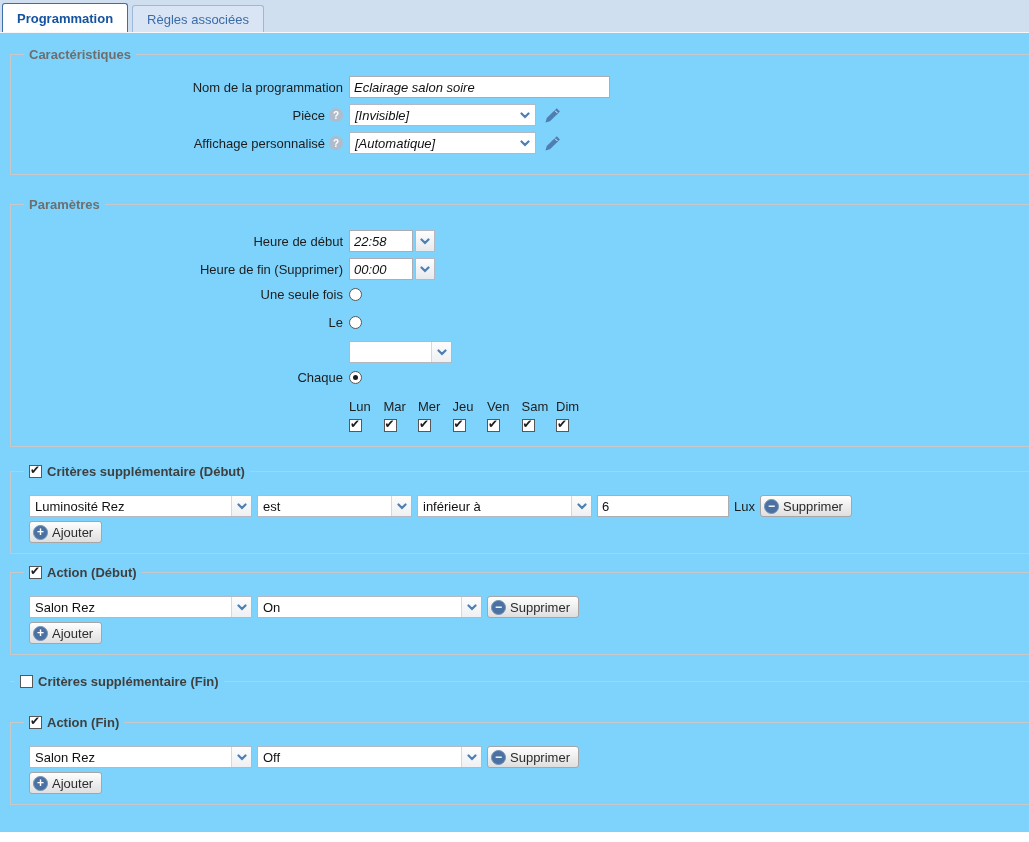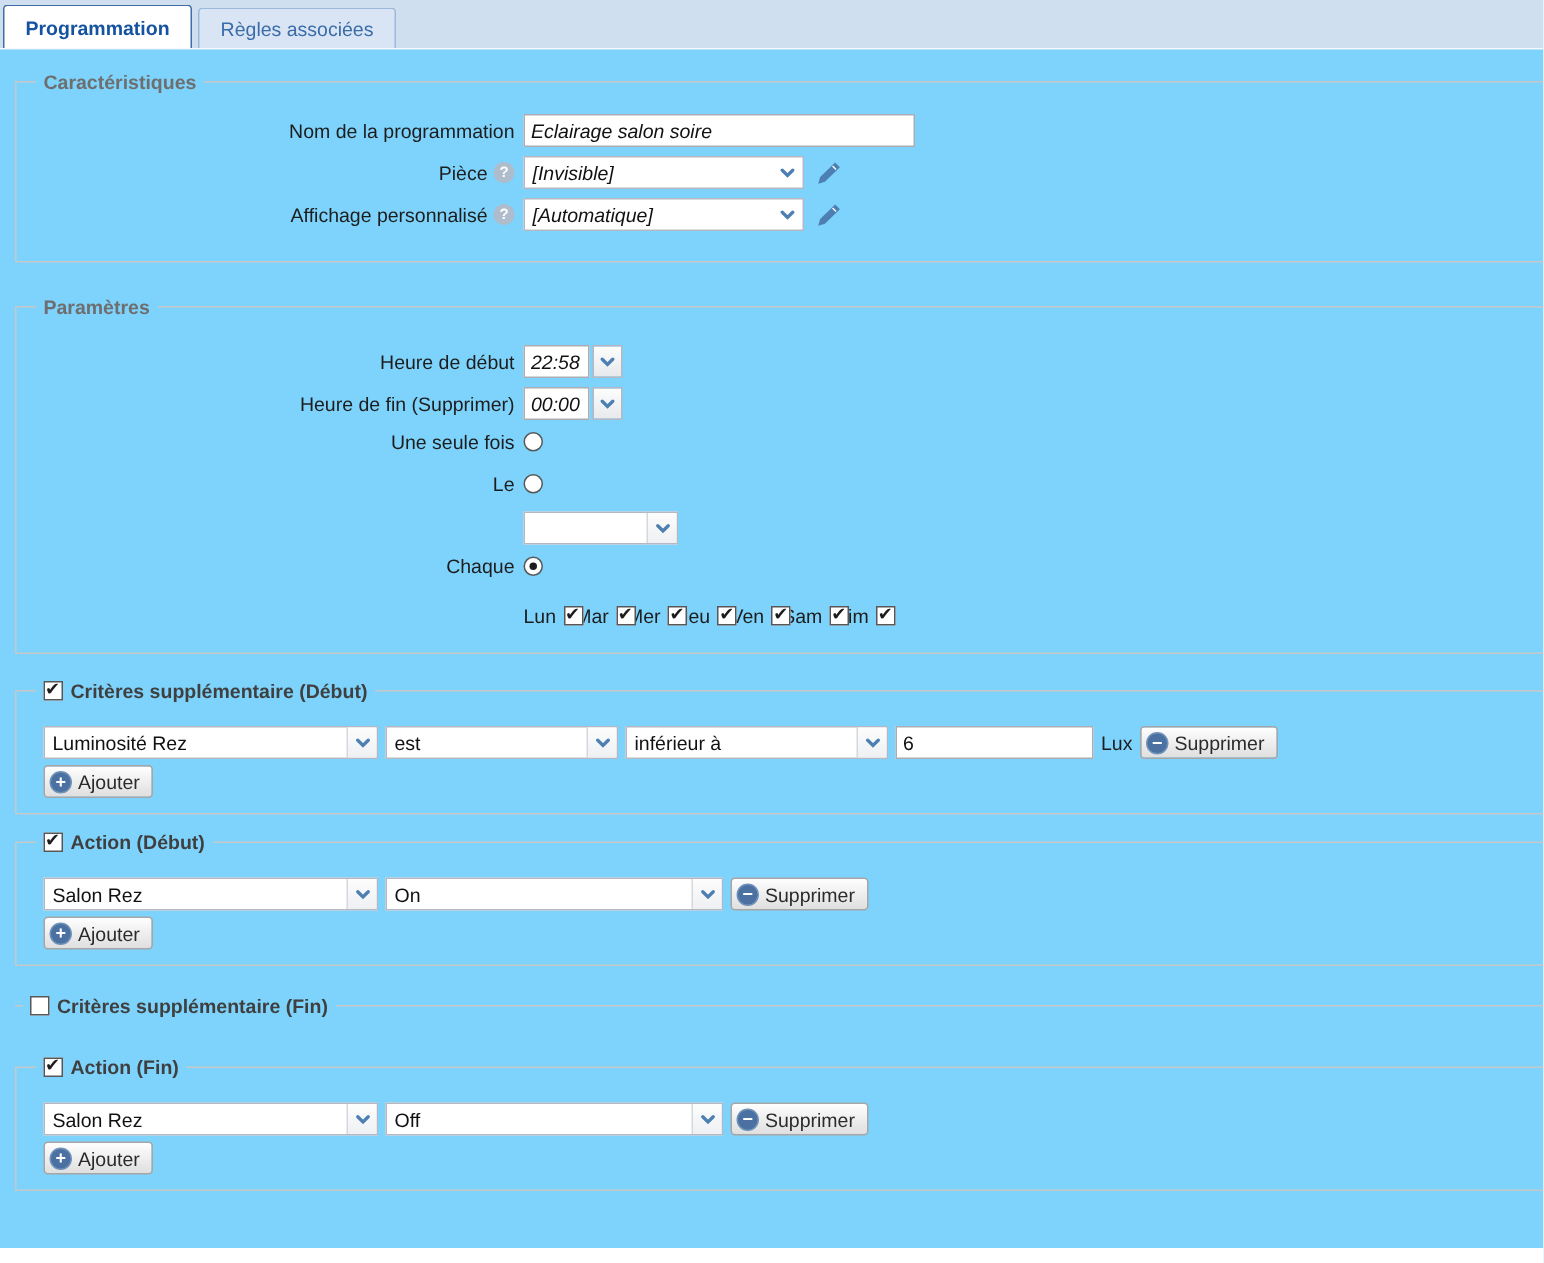--- a/index.html
+++ b/index.html
@@ -29,42 +29,42 @@
 
   
   input.text { height:22px; border:1px solid #abadb3; background:#fff; padding:0 4px; font:inherit; color:#111; }
   .combo { height:22px; background:#fff; border:1px solid #b4b8c2; display:flex; align-items:center; cursor:pointer; }
   .combo .combo-text { flex:1; padding:0 5px; white-space:nowrap; overflow:hidden; color:#111; }
   .combo .combo-btn { width:20px; height:100%; display:flex; align-items:center; justify-content:center;
                       border-left:1px solid #d5d8de; background:linear-gradient(#fdfdfd,#eef0f3); }
   .combo.noborder-btn .combo-btn { border-left:none; background:none; }
 
   .mini-combo { display:flex; align-items:center; gap:2px; }
-  .mini-combo input.text { width:44px; }
+  .mini-combo input.text { width:64px; }
   .drop-btn { width:20px; height:22px; border:1px solid #b4b8c2; background:linear-gradient(#fdfdfd,#e7e9ec);
               display:flex; align-items:center; justify-content:center; cursor:pointer; }
 
   
   .cb { position:relative; width:13px; height:13px; border:1px solid #575757; background:#fff; display:inline-block; flex:none; cursor:pointer; }
   .cb.checked::after { content:"\2714"; position:absolute; left:0px; top:-3px; font-size:12px; color:#1c1c1c; }
   .radio { width:13px; height:13px; border:1px solid #575757; border-radius:50%; background:#fff; display:inline-block; flex:none; cursor:pointer; position:relative; }
   .radio.checked::after { content:""; position:absolute; left:3px; top:3px; width:5px; height:5px; border-radius:50%; background:#1c1c1c; }
 
   
   .btn { display:inline-flex; align-items:center; gap:4px; height:22px; padding:0 8px 0 3px; cursor:pointer;
          border:1px solid #a6a6a6; border-radius:3px; background:linear-gradient(#fefefe,#dfdfdf); color:#2b2b2b; font:inherit; }
   .circle-ico { width:15px; height:15px; border-radius:50%; background:#4a71a1; border:1px solid #6f92b8; color:#fff;
                 display:inline-flex; align-items:center; justify-content:center; font-size:12px; font-weight:bold; line-height:1; flex:none; }
   .help-ico { width:14px; height:14px; border-radius:50%; background:#aebccb; color:#fff; font-size:10px; font-weight:bold;
               display:inline-flex; align-items:center; justify-content:center; flex:none; cursor:pointer; }
   .pencil { width:17px; height:17px; cursor:pointer; flex:none; }
 
   
   .days { display:flex; margin-left:6px; }
-  .day { width:34.5px; display:flex; align-items:center; gap:5px; color:#1d1d1d; }
+  .day { width:34.5px; display:flex; flex-direction:column; align-items:flex-start; gap:5px; color:#1d1d1d; }
 
   
   .crit-row { display:flex; align-items:center; gap:5px; margin:0 0 4px 10px; }
   .add-row { margin-left:10px; }
   .unit { color:#1d1d1d; }
 </style>
 </head>
 <body>
 
 <svg width="0" height="0" style="position:absolute">

